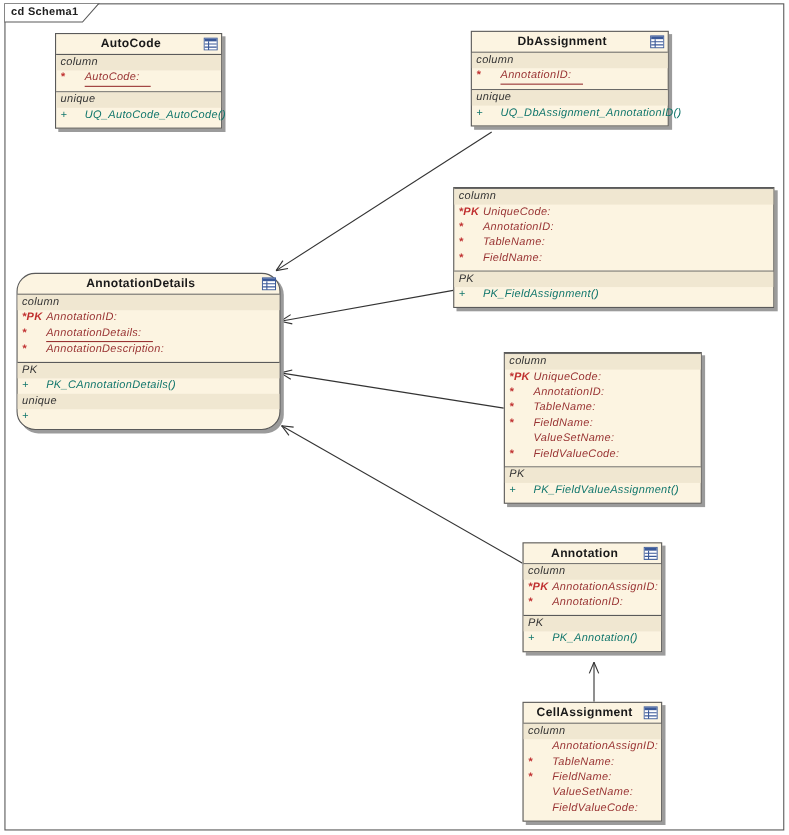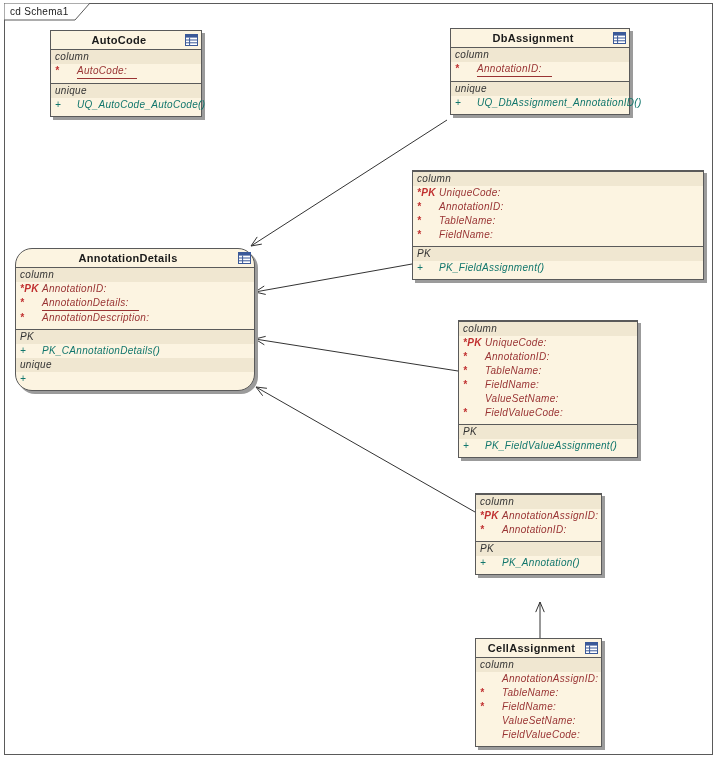--- a/index.html
+++ b/index.html
@@ -1,19 +1,19 @@
 <!DOCTYPE html>
 <html><head>
 <meta charset="utf-8">
 <style>
   html,body{margin:0;padding:0;background:#fff;}
   body{font-family:"Liberation Sans", sans-serif; width:717px; height:759px; position:relative; overflow:hidden;}
   .frame{position:absolute; left:4px; top:3px; width:707px; height:750px; border:1px solid var(--border); background:#fff;}
   .frame-tab{position:absolute; left:-1px; top:-1px; width:90px; height:19px;}
-  .tab-label{position:absolute; left:5px; top:2px; font-size:10px; font-weight:normal; color:#222; letter-spacing:.3px;}
+  .tab-label{position:absolute; left:5px; top:2px; font-size:10px; font-weight:bold; color:#222; letter-spacing:.3px;}
   .connectors{position:absolute; left:0; top:0; z-index:1;}
   .entities{position:absolute; left:0; top:0; width:713px; height:759px; z-index:2;}
   .entity{position:absolute; background:var(--fill); border:1px solid var(--border); box-shadow:3px 3px 0 #9b9b9b;}
   .entity-header{position:relative; text-align:center; font-size:11px; font-weight:bold; color:#1a1a1a; padding:3px 18px 3px 4px; letter-spacing:.3px;}
   .table-icon{position:absolute; right:3px; top:3px; width:13px; height:12px;}
   .compartment{border-top:1px solid var(--border); padding-bottom:4px;font-style:italic;}
   .strip{background:var(--strip); font-size:10px; color:#333; padding:1px 4px; line-height:12px; letter-spacing:.3px;}
   .row{display:flex; font-size:10px; line-height:14px; padding:0 4px; letter-spacing:.3px; white-space:nowrap;}
   .marker{flex:none; width:22px; color:var(--marker); font-weight:bold;}
   .row.op .marker{color:var(--op); font-weight:normal;}
@@ -76,21 +76,21 @@
         </div>
       </div>
       <div class="compartment">
         <div class="strip">unique</div>
         <div class="row op">
           <span class="marker">+</span>
           <span class="rtext">UQ_AutoCode_AutoCode()</span>
         </div>
       </div>
     </div>
-    <div class="entity" style="left: 428px; top: 28px; width: 178px; margin-left: 22px;">
+    <div class="entity" style="left: 428px; top: 28px; width: 178px;">
       <div class="entity-header"><span class="entity-name">DbAssignment</span><span class="table-icon"><svg width="13" height="12" viewBox="0 0 13 12">
             <rect x="0.5" y="0.5" width="12" height="11" fill="#fff" stroke="#3B5998"></rect>
             <rect x="1" y="1" width="11" height="2.6" fill="#3B5998"></rect>
             <line x1="1" y1="6" x2="12" y2="6" stroke="#3B5998"></line>
             <line x1="1" y1="8.8" x2="12" y2="8.8" stroke="#3B5998"></line>
             <line x1="4.6" y1="3.6" x2="4.6" y2="11.5" stroke="#3B5998"></line>
           </svg></span></div>
       <div class="compartment">
         <div class="strip">column</div>
         <div class="row attr">
@@ -199,20 +199,27 @@
       </div>
       <div class="compartment">
         <div class="strip">PK</div>
         <div class="row op">
           <span class="marker">+</span>
           <span class="rtext">PK_FieldValueAssignment()</span>
         </div>
       </div>
     </div>
     <div class="entity" style="left: 475px; top: 493px; width: 125px;">
+      <div class="entity-header"><span class="entity-name">Annotation</span><span class="table-icon"><svg width="13" height="12" viewBox="0 0 13 12">
+            <rect x="0.5" y="0.5" width="12" height="11" fill="#fff" stroke="#3B5998"></rect>
+            <rect x="1" y="1" width="11" height="2.6" fill="#3B5998"></rect>
+            <line x1="1" y1="6" x2="12" y2="6" stroke="#3B5998"></line>
+            <line x1="1" y1="8.8" x2="12" y2="8.8" stroke="#3B5998"></line>
+            <line x1="4.6" y1="3.6" x2="4.6" y2="11.5" stroke="#3B5998"></line>
+          </svg></span></div>
       <div class="compartment">
         <div class="strip">column</div>
         <div class="row attr">
           <span class="marker">*PK</span>
           <span class="rtext">AnnotationAssignID:</span>
         </div>
         <div class="row attr">
           <span class="marker">*</span>
           <span class="rtext">AnnotationID:</span>
         </div>

